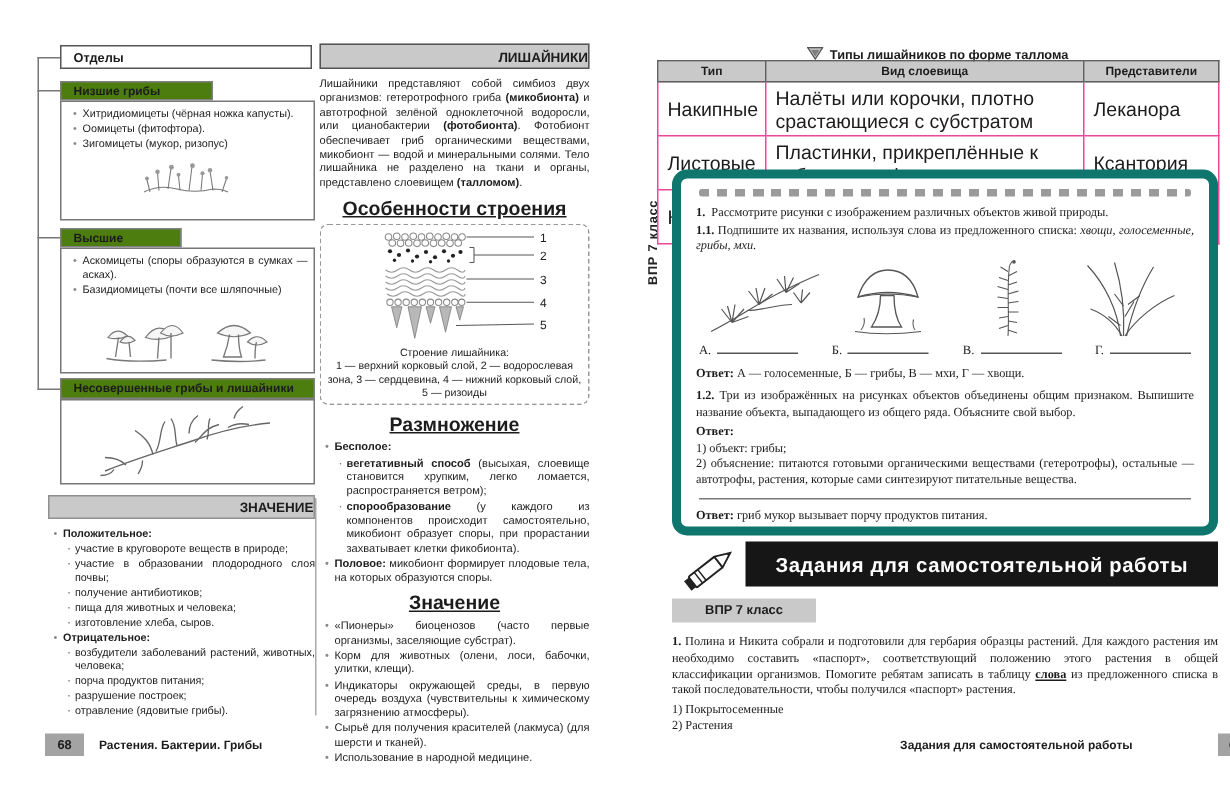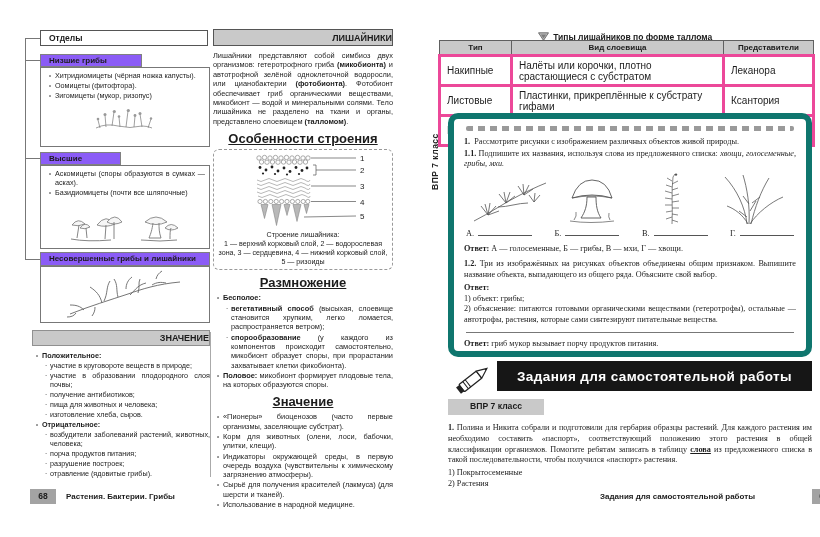--- a/index.html
+++ b/index.html
@@ -1,21 +1,21 @@
 <!DOCTYPE html>
 <html><head>
 <meta charset="utf-8">
 <style>
   html,body{margin:0;padding:0;background:#fff;}
   #page{position:relative;width:820px;height:537px;background:#fff;overflow:hidden;
         font-family:"Liberation Sans",sans-serif;color:#1c1c1c;}
   .abs{position:absolute;}
   
   .treebox{border:1px solid #777;background:#fff;box-sizing:border-box;}
-  .treehead{background:#8b5cf6;border:1px solid #808080;box-sizing:border-box;
+  .treehead{background:#4d7c0f;border:1px solid #808080;box-sizing:border-box;
             font-weight:bold;font-size:8px;line-height:12px;padding:0 12px 0 8px;}
   .rootbox{border:1px solid #555;background:#fff;box-sizing:border-box;
            font-weight:bold;font-size:8.5px;line-height:15px;padding:0 0 0 8px;}
   .conn{position:absolute;background:#777;}
   .ul{padding:3px 4px 0 4px;}
   .li{display:flex;font-size:7.2px;line-height:9px;margin-bottom:1px;}
   .li .b1{width:10px;text-align:center;color:#888;flex:0 0 10px;}
   .li .b2{width:8px;text-align:center;color:#666;flex:0 0 8px;font-size:8px;}
   .li .txt{flex:1;text-align:justify;}
   .sketch{display:block;margin:1px auto 0 auto;}
@@ -24,21 +24,21 @@
             font-weight:bold;font-size:9px;text-align:right;line-height:15px;}
   
   .midp{font-size:7.4px;line-height:9.4px;text-align:justify;}
   .uhead{font-weight:bold;font-size:13px;text-align:center;text-decoration:underline;margin:5px 0 3px 0;}
   .dashbox{border:1px dashed #999;border-radius:6px;box-sizing:border-box;padding:3px 4px;}
   .cap{font-size:7.1px;line-height:8.8px;text-align:center;}
   
   .tbl{border-collapse:collapse;table-layout:fixed;width:374px;}
   .tbl th{background:#c9c9c9;border:1px solid #606060;font-size:8px;font-weight:bold;
           padding:2px 4px;text-align:center;}
-  .tbl td{border:3px solid #ec4899;font-size:10px;padding:2.5px 6px;text-align:left;}
+  .tbl td{border:1px solid #ec4899;font-size:13px;padding:2.5px 6px;text-align:left;}
   .tbltitle{font-weight:bold;font-size:8.5px;}
   .exambox{border:6px solid #0f766e;border-radius:10px;box-sizing:border-box;
            padding:5px 10px 4px 10px;font-family:"Liberation Serif",serif;
            font-size:8.2px;line-height:10.6px;background:#fff;}
   .perf{height:5px;margin:2px 2px 6px 2px;border-radius:2px;
         background:repeating-linear-gradient(90deg,#9a9a9a 0 7px,transparent 7px 12px);}
   .qp{text-align:justify;margin:0 0 3px 0;}
   .figrow{display:flex;justify-content:space-between;align-items:flex-end;height:52px;margin:2px 4px;}
   .figcell{width:86px;display:flex;justify-content:center;align-items:flex-end;}
   .lblrow{display:flex;justify-content:space-between;margin:2px 2px 5px 2px;font-size:8.4px;}

